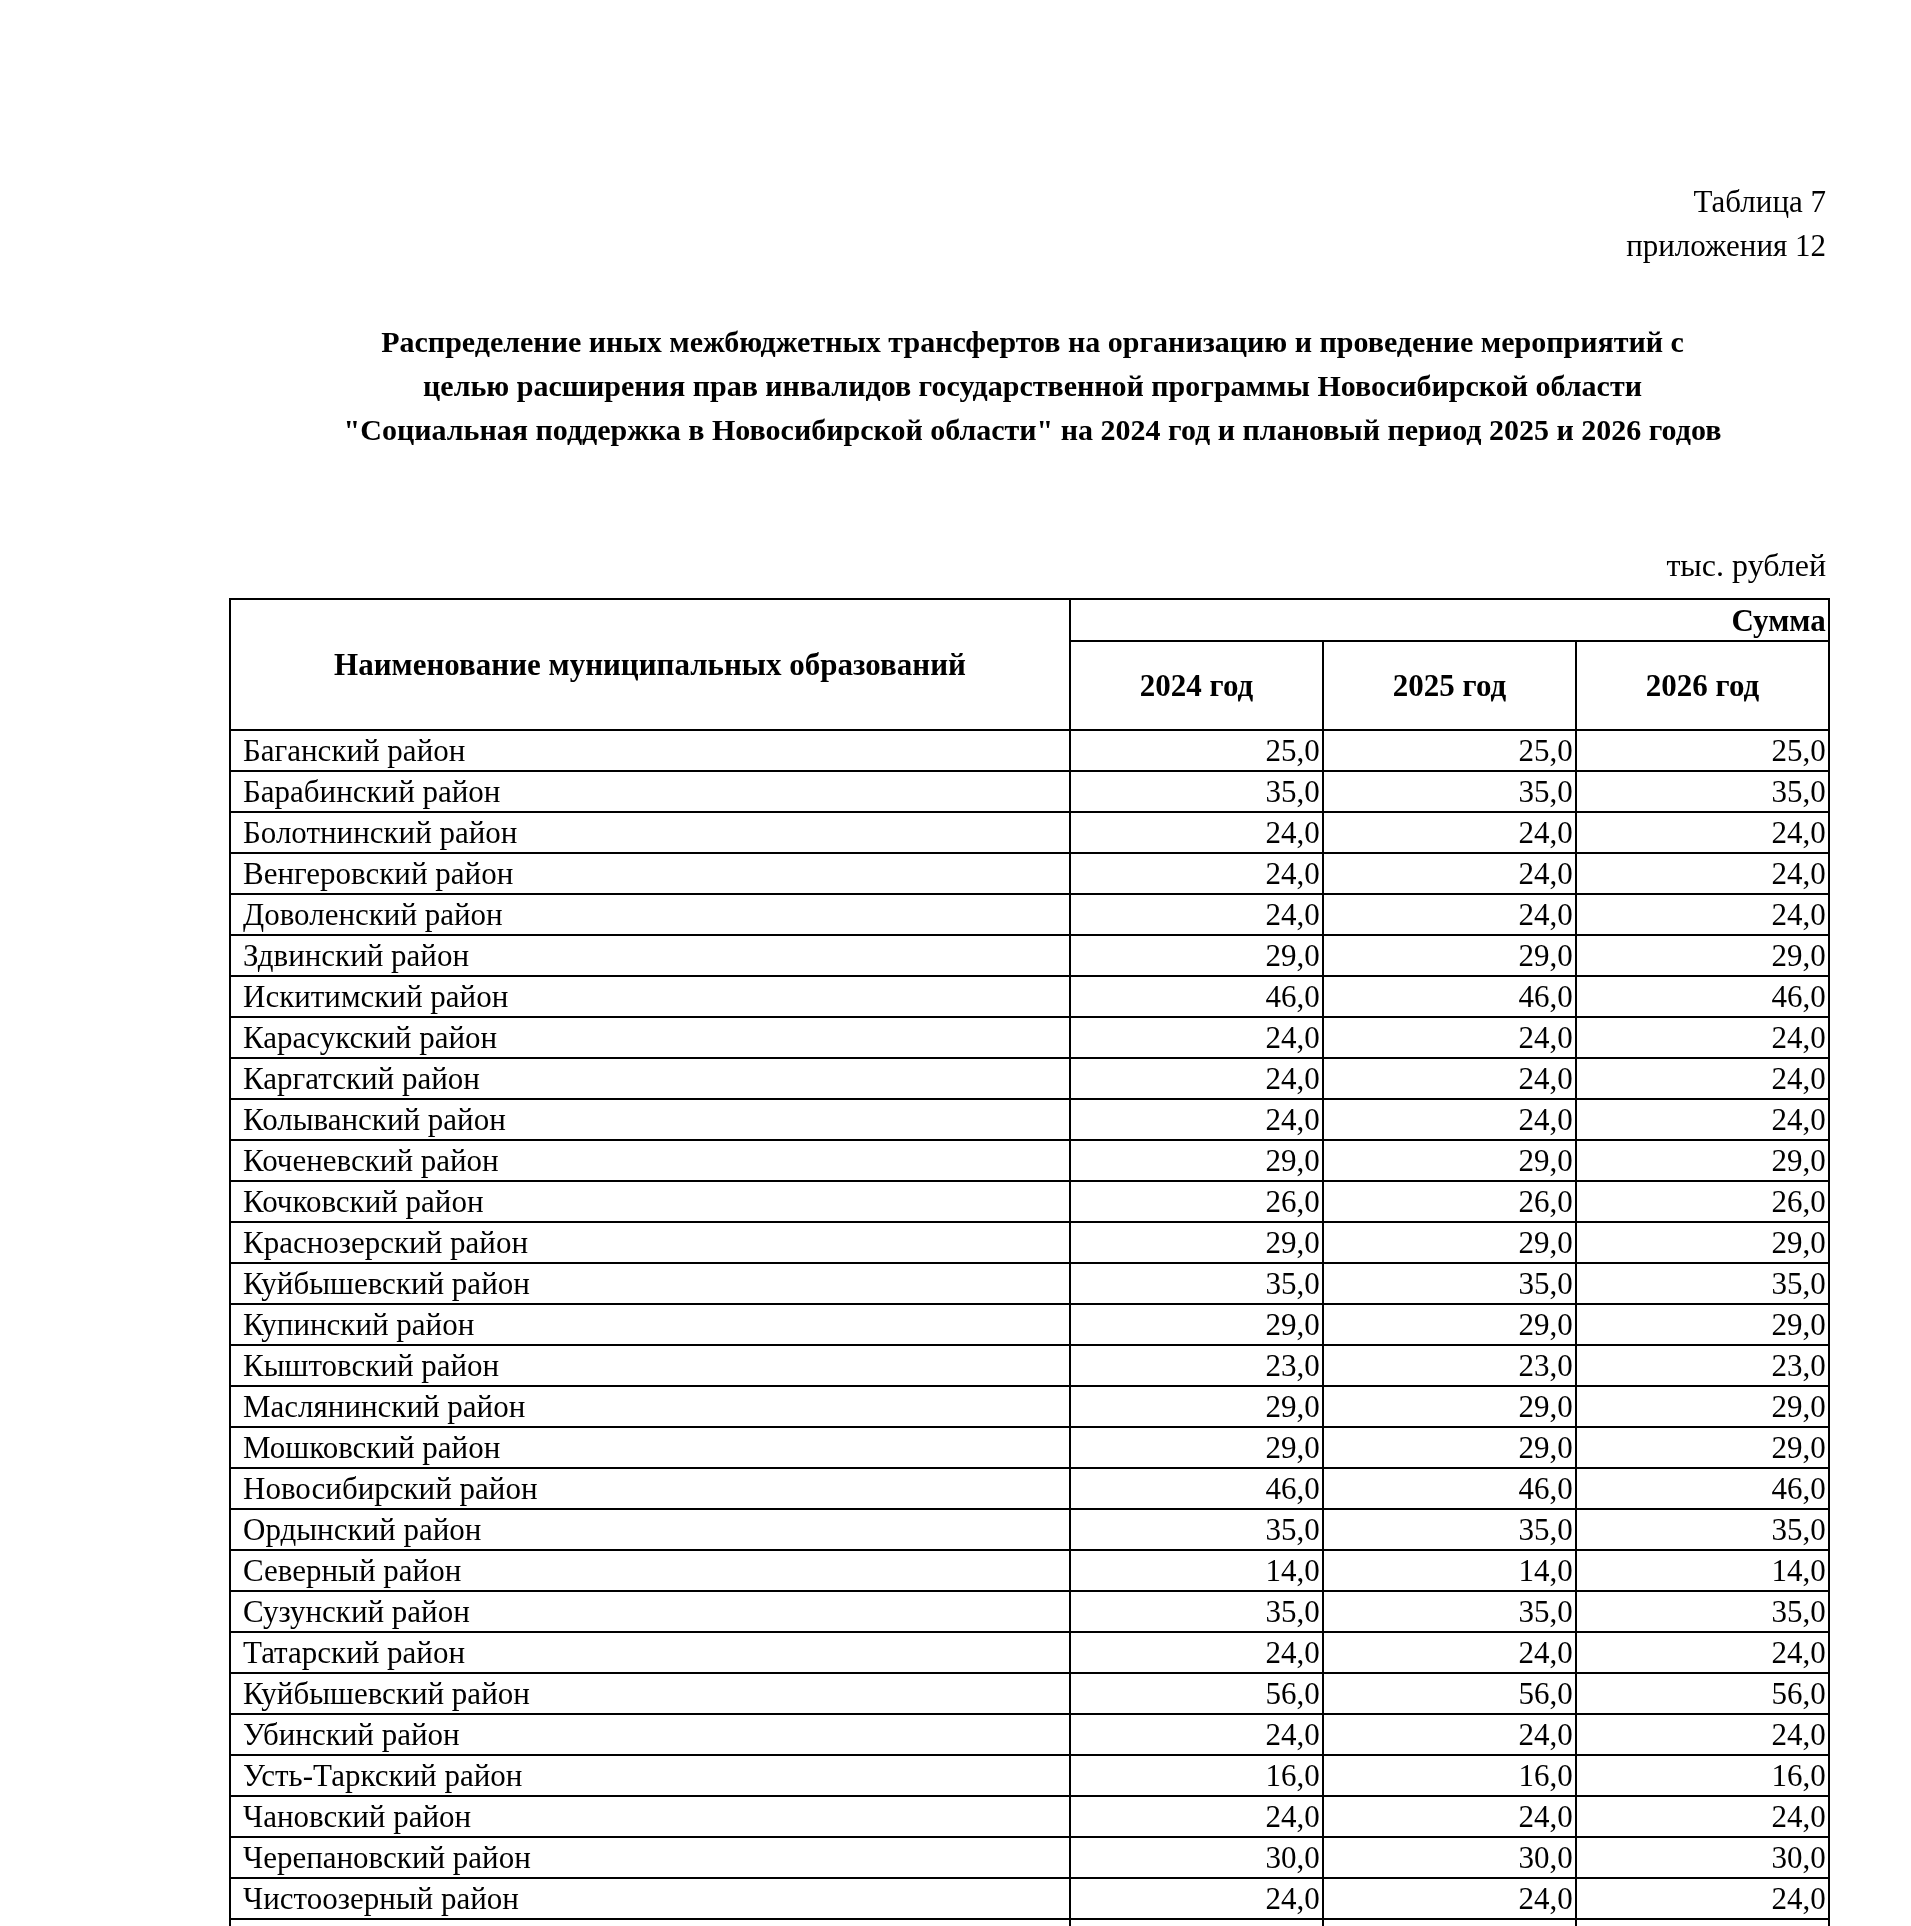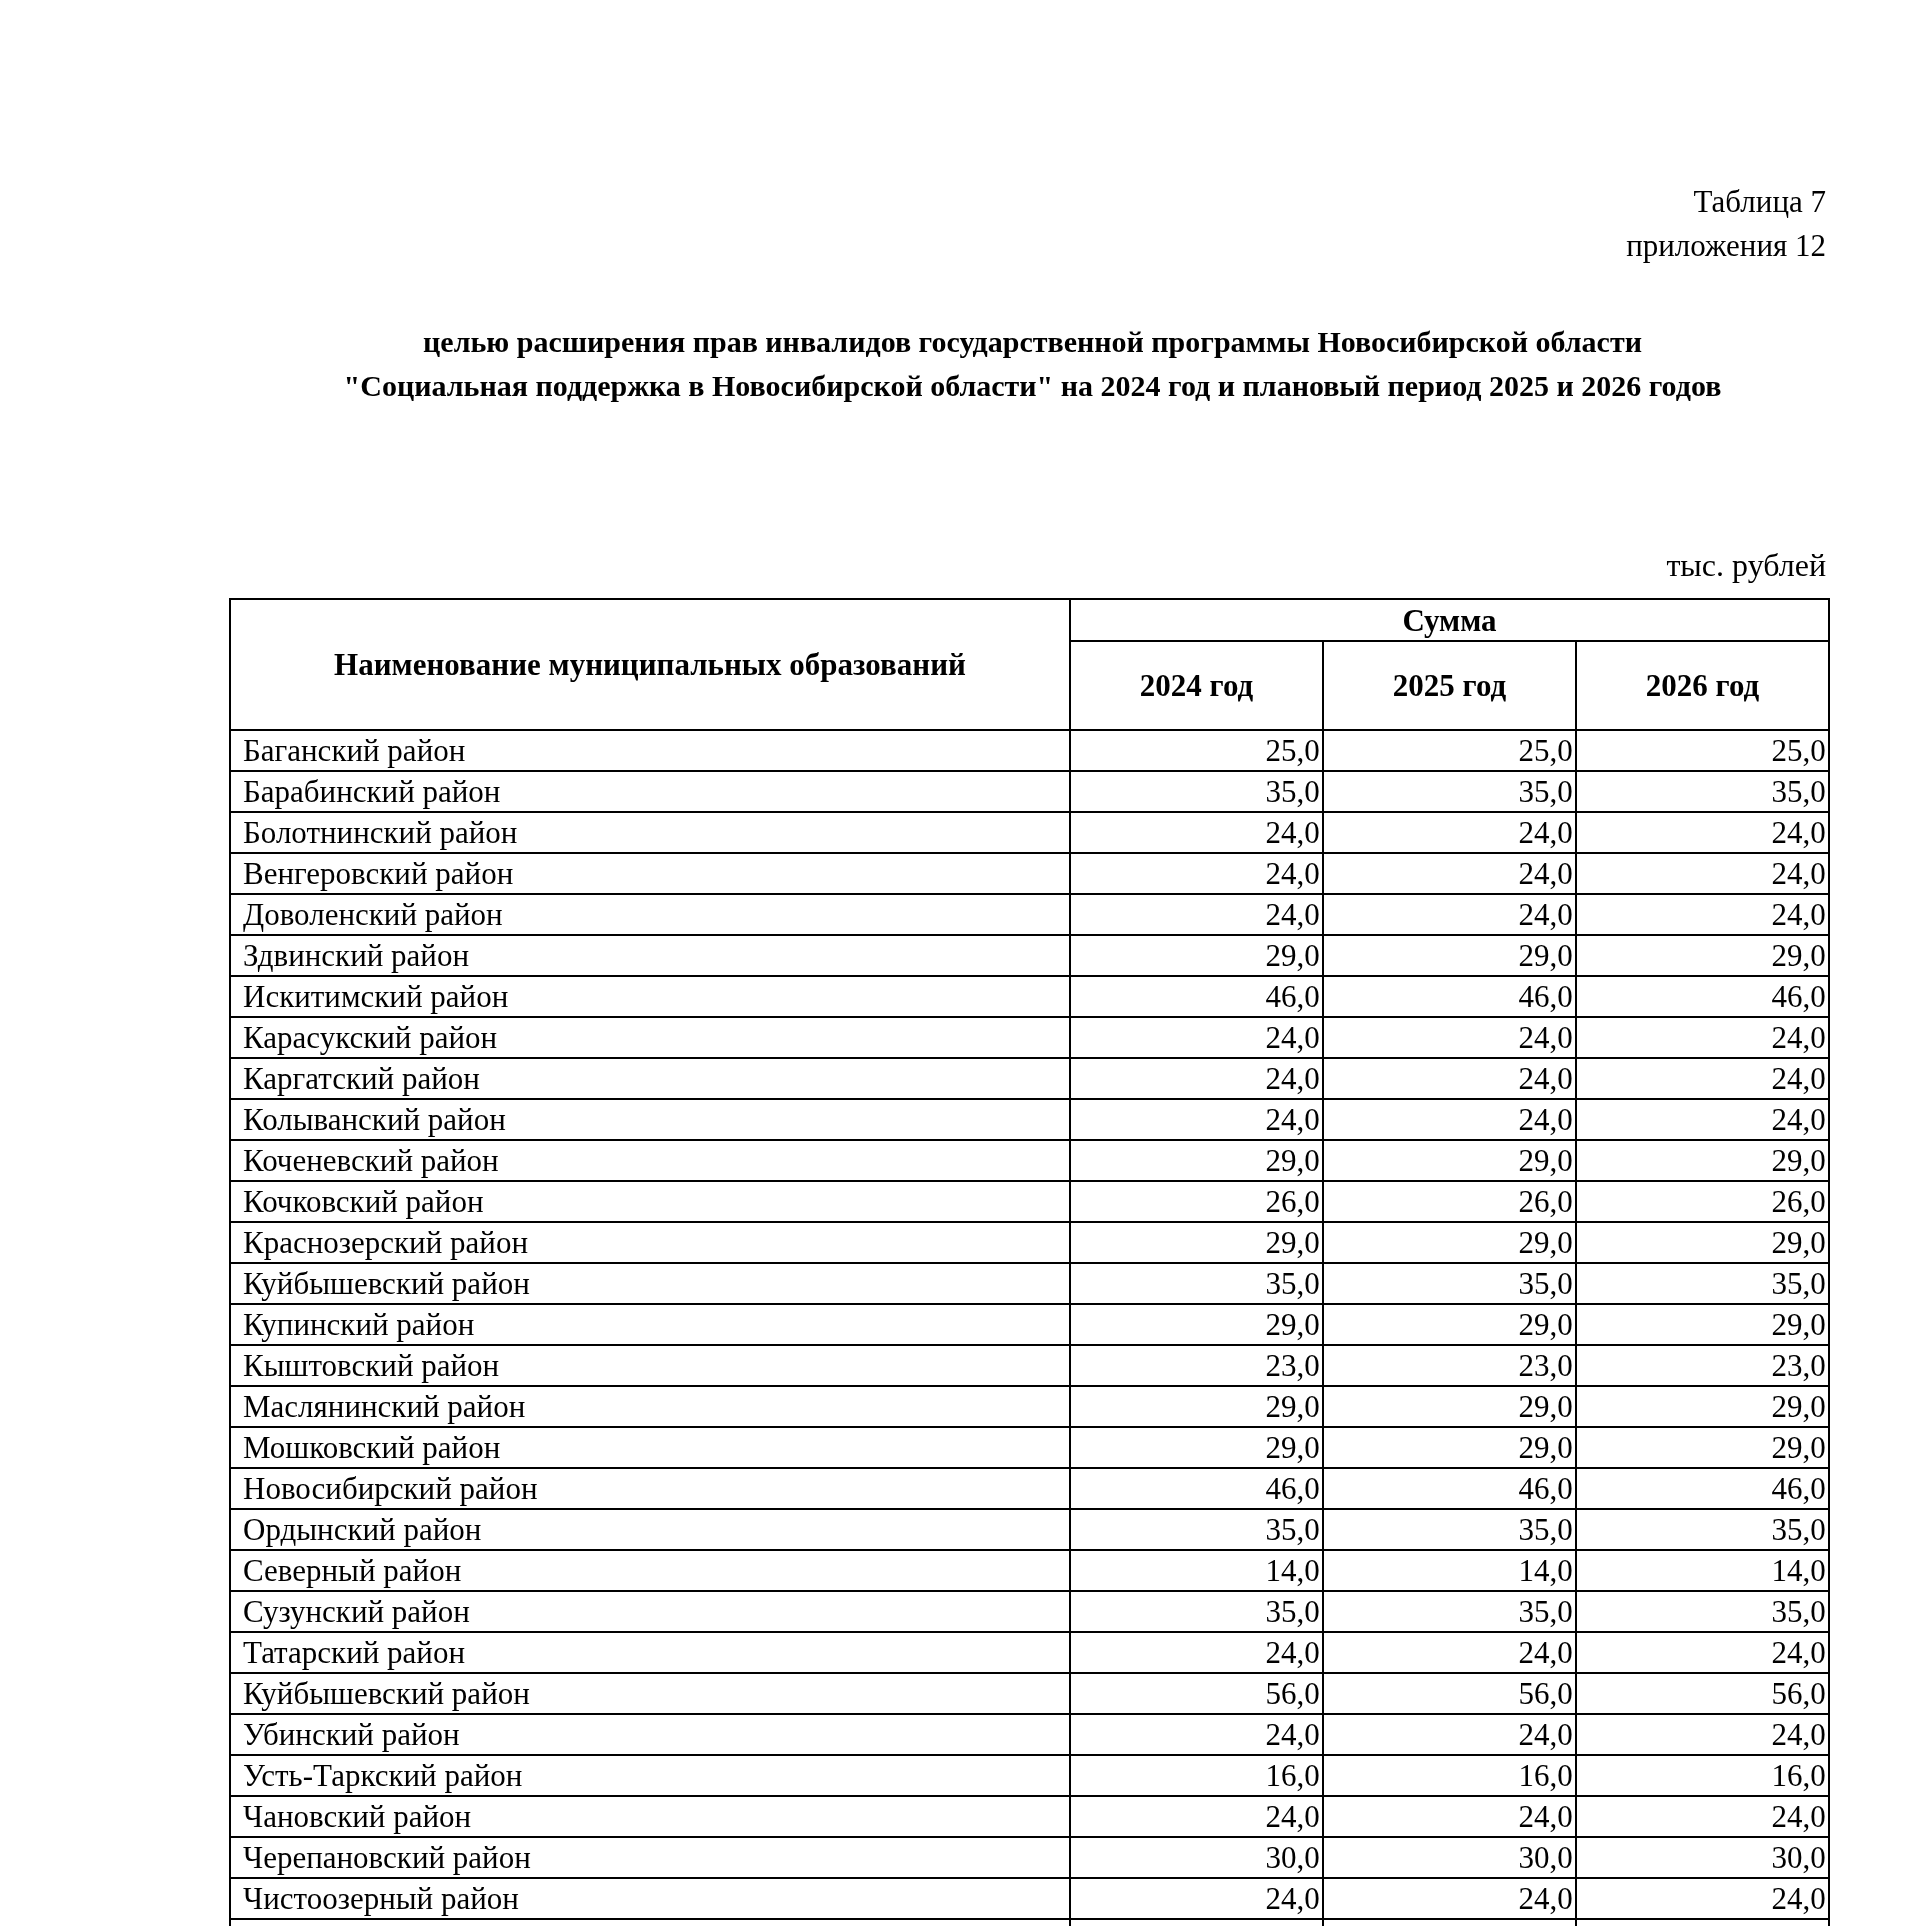--- a/index.html
+++ b/index.html
@@ -5,34 +5,35 @@
   html, body { margin:0; padding:0; background:#ffffff; }
   body { width:1911px; height:2703px; position:relative; font-family:"Liberation Serif", serif; color:#000; overflow:hidden; }
   .rt { position:absolute; right:85px; font-size:31px; text-align:center; }
   #tbl-label { top:184px; }
   #appx-label { top:228px; }
   #title { position:absolute; left:216px; width:1633px; top:320px; text-align:center; font-weight:bold; font-size:30px; line-height:44px; }
   #unit { position:absolute; right:85px; top:547px; font-size:32px; }
   table { position:absolute; left:229px; top:598px; width:1601px; border-collapse:collapse; table-layout:fixed; font-size:31px; }
   td, th { border:2.3px solid #000; padding:0 2.3px; line-height:39px; height:39px; overflow:hidden; white-space:nowrap; }
   th { font-weight:bold; text-align:center; }
-  th.sum { height:40px; font-weight:bold; }
+  th.sum { height:40px; font-weight:bold;text-align:right; }
   th.yr { height:87px; }
   td.num { text-align:right; }
   td.name { text-align:left;padding-left:12px; }
   col.c0 { width:840px; }
   col.c1, col.c2, col.c3 { width:253px; }
 </style>
 </head>
 <body>
 
 <div class="rt" id="tbl-label">Таблица 7</div>
 <div class="rt" id="appx-label">приложения 12</div>
 
 <div id="title">
+  <div>Распределение иных межбюджетных трансфертов на организацию и проведение мероприятий с</div>
   <div>целью расширения прав инвалидов государственной программы Новосибирской области</div>
   <div>"Социальная поддержка в Новосибирской области" на 2024 год и плановый период 2025 и 2026 годов</div>
 </div>
 
 <div id="unit">тыс. рублей</div>
 
 <table>
   <colgroup>
       <col class="c0">
       <col class="c1">

